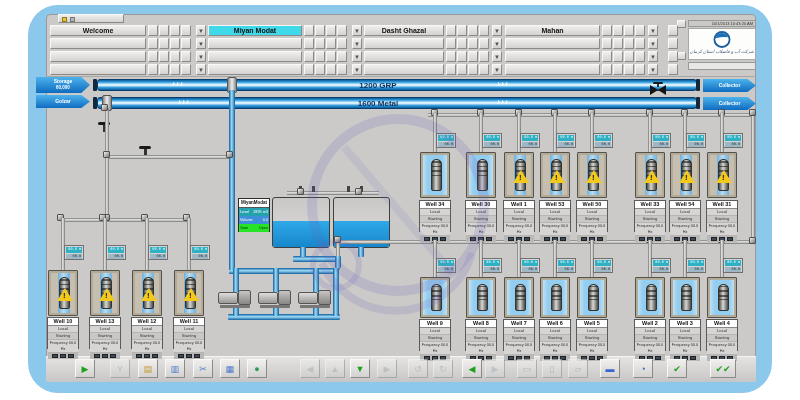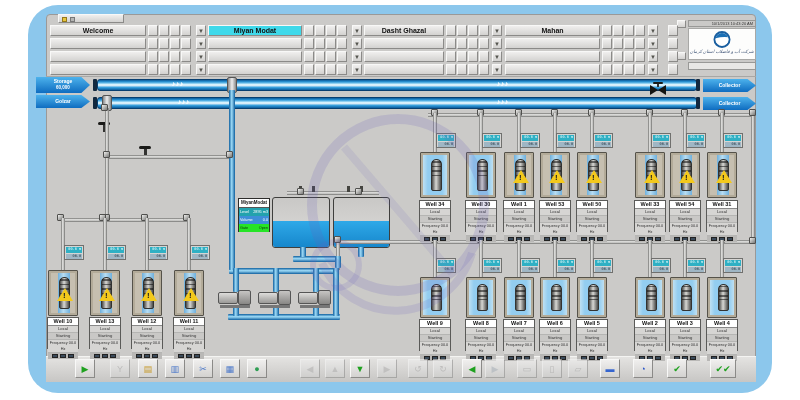--- a/index.html
+++ b/index.html
@@ -92,23 +92,25 @@
 
   <div class="abs tag-arrow" style="left:36px;top:77px;width:54px;height:16px">
     <div style="font-size:5px;font-weight:bold;line-height:8px">Storage</div>
     <div style="font-size:4.5px;font-weight:bold;line-height:6px">60,000</div>
   </div>
   <div class="abs tag-arrow" style="left:36px;top:95px;width:54px;height:13px;font-size:5px;font-weight:bold;line-height:13px">Golzar</div>
 
   <div class="abs cap" style="left:93px;top:79px;width:4px;height:12px"></div>
   <div class="abs mainpipe" style="left:97px;top:79px;width:600px;height:12px"></div>
   <div class="abs cap" style="left:696px;top:79px;width:4px;height:12px"></div>
+  <div class="abs plabel" style="left:318px;top:80px">1200 GRP</div>
   <div class="abs cap" style="left:93px;top:97px;width:4px;height:12px"></div>
   <div class="abs mainpipe" style="left:97px;top:97px;width:600px;height:12px"></div>
   <div class="abs cap" style="left:696px;top:97px;width:4px;height:12px"></div>
+  <div class="abs plabel" style="left:318px;top:98px">1600 Metal</div>
 
   <div class="abs flow" style="left:172px;top:79px">›››</div>
   <div class="abs flow" style="left:497px;top:79px">›››</div>
   <div class="abs flow" style="left:178px;top:97px">›››</div>
   <div class="abs flow" style="left:497px;top:97px">›››</div>
 
   <div class="abs tag-arrow" style="left:703px;top:79px;width:53px;height:13px;font-size:5px;font-weight:bold;line-height:13px">Collector</div>
   <div class="abs tag-arrow" style="left:703px;top:97px;width:53px;height:13px;font-size:5px;font-weight:bold;line-height:13px">Collector</div>
 
   <div class="abs flange" style="left:227px;top:77px;width:10px;height:16px"></div>

